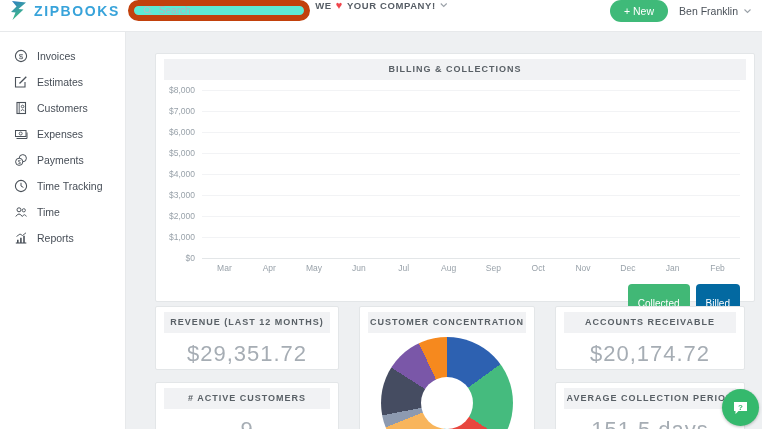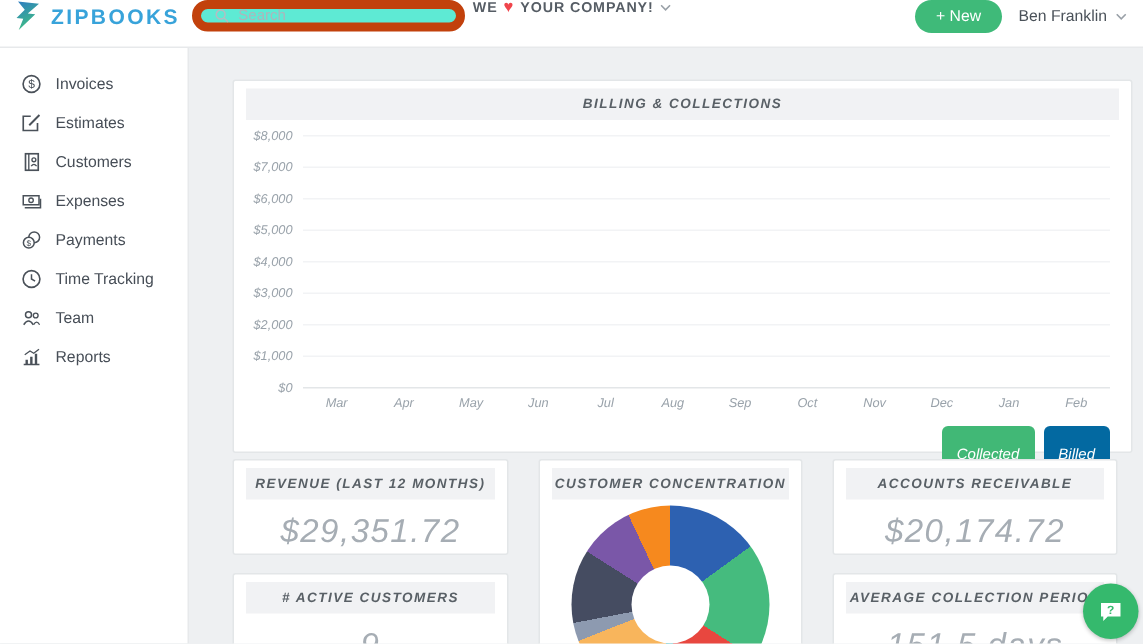--- a/index.html
+++ b/index.html
@@ -19,21 +19,21 @@
   .new-btn { background:#3fba79; color:#fff; font-size:10.5px; padding:5px 14px; border-radius:13px; border:none; cursor:pointer; font-family:inherit; }
   .user { font-size:10.5px; color:#4a5159; display:flex; gap:6px; align-items:center; cursor:pointer; }
   .chev { display:inline-block; }
 
   
   .shell { display:flex; height:397px; }
   .sidebar { width:125px; background:#fff; box-shadow:1px 0 0 #e7e9eb; padding-top:11px; flex:none; }
   .side-item { display:flex; align-items:center; gap:9px; padding:6px 0 6px 14px; font-size:10.5px; color:#474e57; cursor:pointer; }
   .side-item svg { flex:none; }
 
-  .main { flex:1; padding:21px 7px 0 30px;font-style:italic; }
+  .main { flex:1; padding:21px 7px 0 30px; }
   .card { background:#fff; border:1px solid #e3e6e8; border-radius:2px; }
   .card-band { background:#f1f2f4; margin:5px 8px 0; height:21px; line-height:21px; text-align:center; font-size:9px; font-weight:bold; letter-spacing:1px; color:#596066; }
 
   
   .chart-card { height:249px; }
   .chart-area { display:flex; margin:10px 14px 0 8px; }
   .y-axis { width:38px; position:relative; height:168px; flex:none; }
   .ytick { position:absolute; right:7px; transform:translateY(-50%); font-size:8.5px; color:#99a2aa; white-space:nowrap; }
   .plot { flex:1; position:relative; height:168px; }
   .gridline { position:absolute; left:0; right:0; height:1px; background:#f2f3f5; }
@@ -153,21 +153,21 @@
       </svg>
       <span>Time Tracking</span>
     </div>
     <div class="side-item">
       <svg width="14" height="14" viewBox="0 0 14 14">
         <circle cx="5" cy="4.8" r="2" fill="none" stroke="#4a5159" stroke-width="1"></circle>
         <path d="M1.8,11.5 q3.2,-5 6.4,0" fill="none" stroke="#4a5159" stroke-width="1"></path>
         <circle cx="9.8" cy="5.3" r="1.6" fill="none" stroke="#4a5159" stroke-width="0.9"></circle>
         <path d="M8.4,11.5 q2,-3.6 4,0" fill="none" stroke="#4a5159" stroke-width="0.9"></path>
       </svg>
-      <span>Team</span>
+      <span>Time</span>
     </div>
     <div class="side-item">
       <svg width="14" height="14" viewBox="0 0 14 14">
         <path d="M1.8,12 h10.5" stroke="#4a5159" stroke-width="1.1"></path>
         <path d="M3.8,12 v-3.2 M6.9,12 v-5.2 M10,12 v-7.2" stroke="#4a5159" stroke-width="1.6"></path>
         <path d="M2.5,5.5 L6,3 L8.5,4.5 L12,1.8" fill="none" stroke="#4a5159" stroke-width="0.9"></path>
       </svg>
       <span>Reports</span>
     </div>
   </nav>

